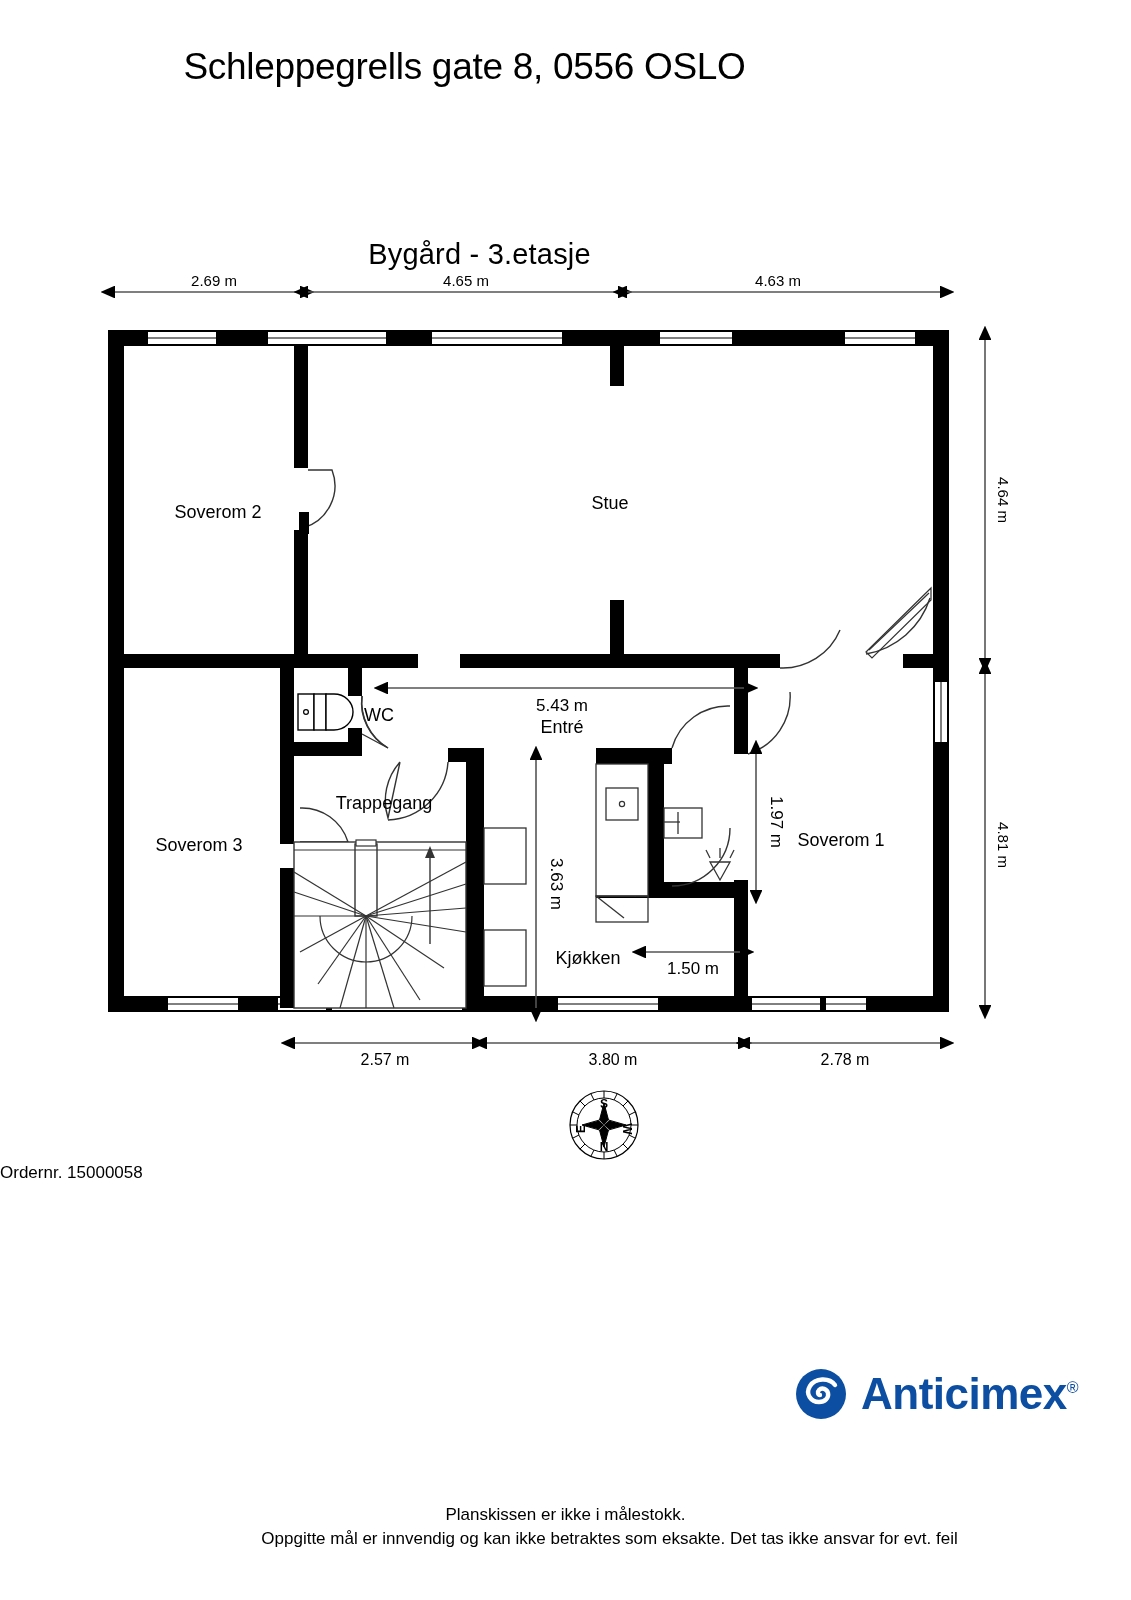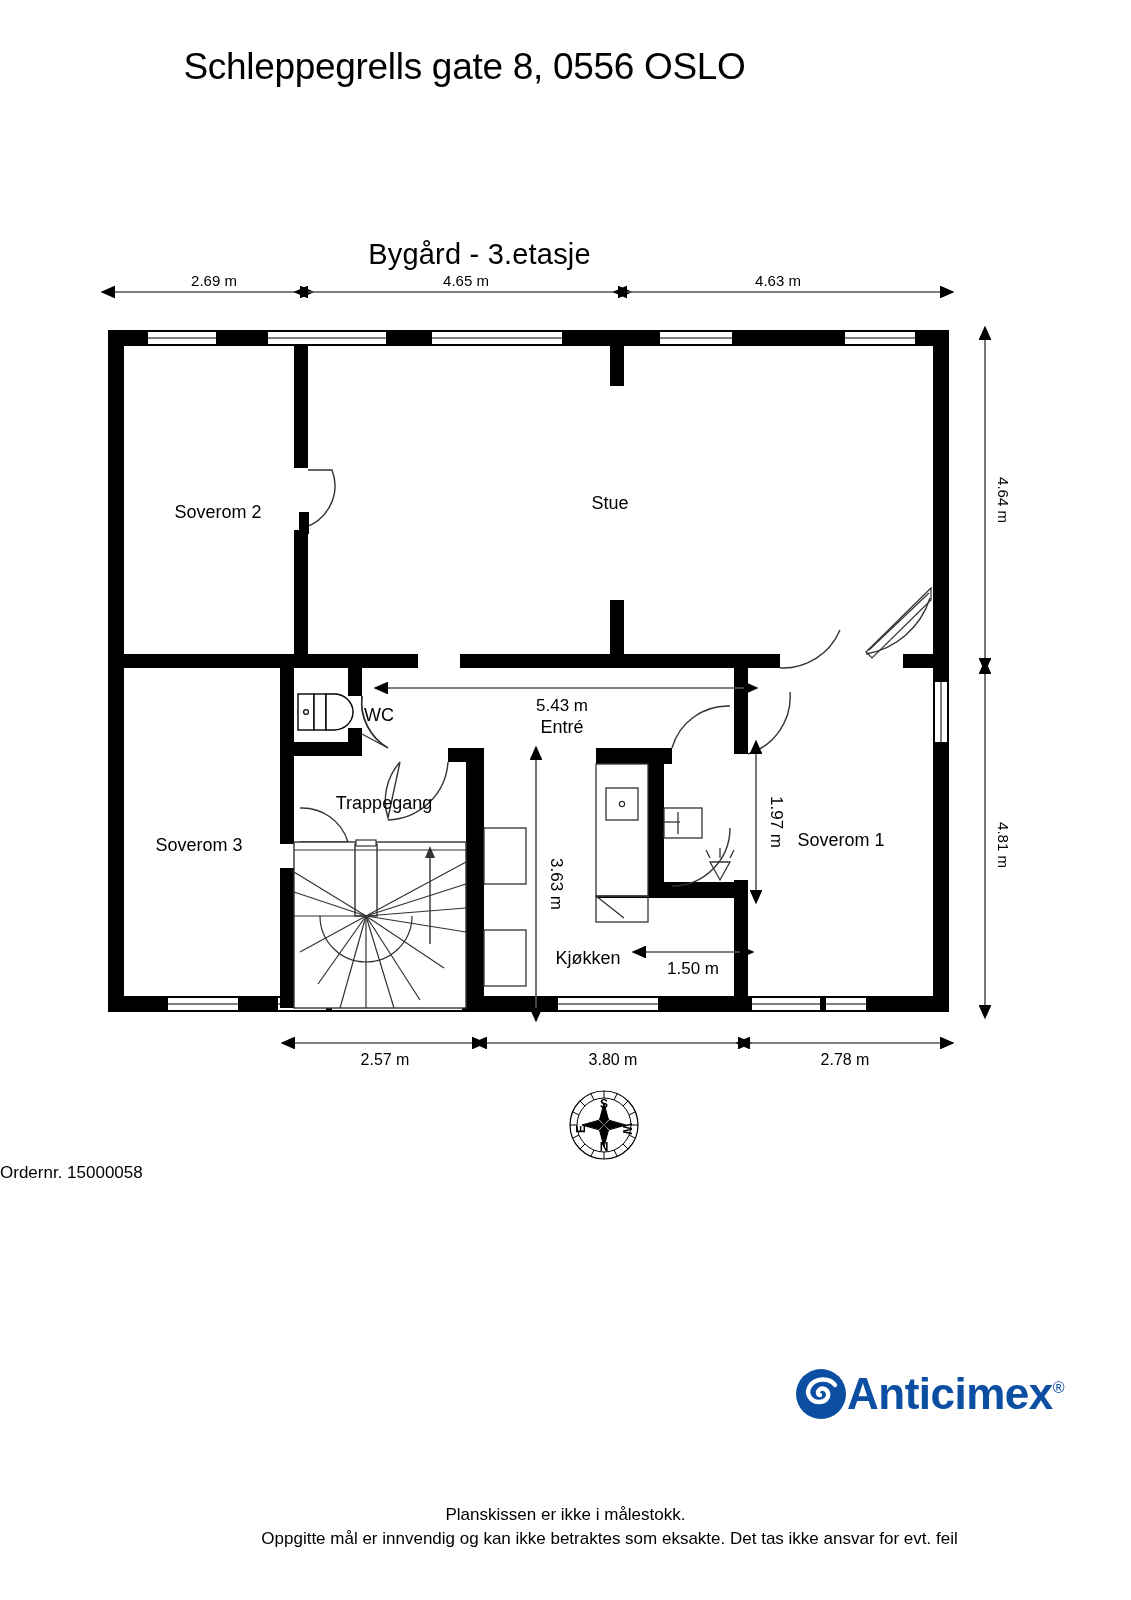--- a/index.html
+++ b/index.html
@@ -48,20 +48,21 @@
     line-height: 25px;
   }
   .footer-note.l1 { top: 1502px; }
   .footer-note.l2 { top: 1526px; padding-left: 44px; }
   .brand {
     position: absolute;
     left: 795px;
     top: 1368px;
     display: flex;
     align-items: center;
+    gap: 14px;
   }
   .brand-name {
     font-size: 44px;
     font-weight: bold;
     color: #0b4ea2;
     letter-spacing: -0.5px;
     position: relative;
   }
   .brand-reg {
     font-size: 16px;

